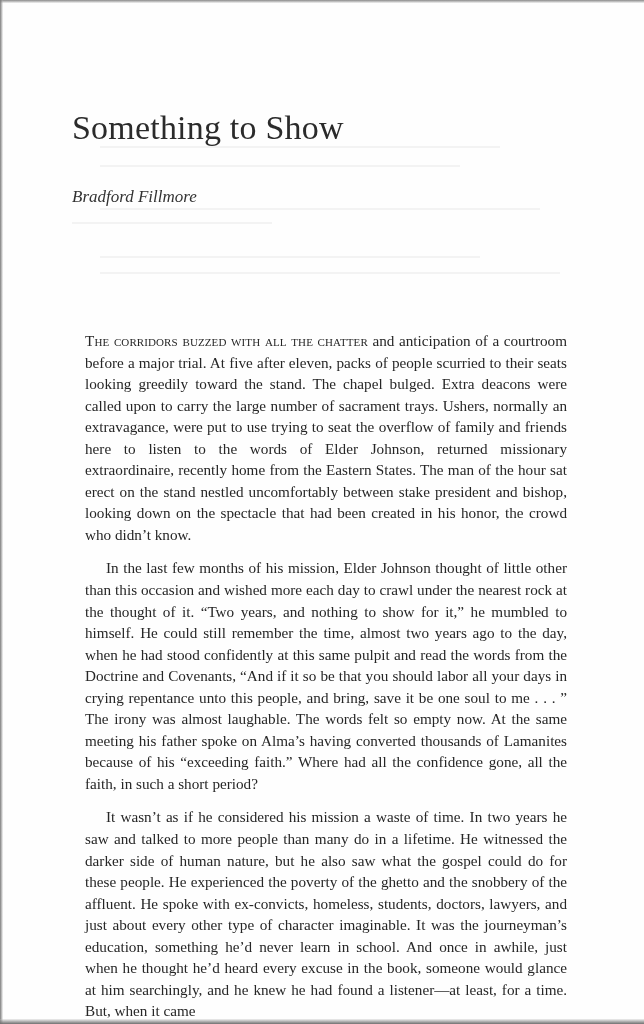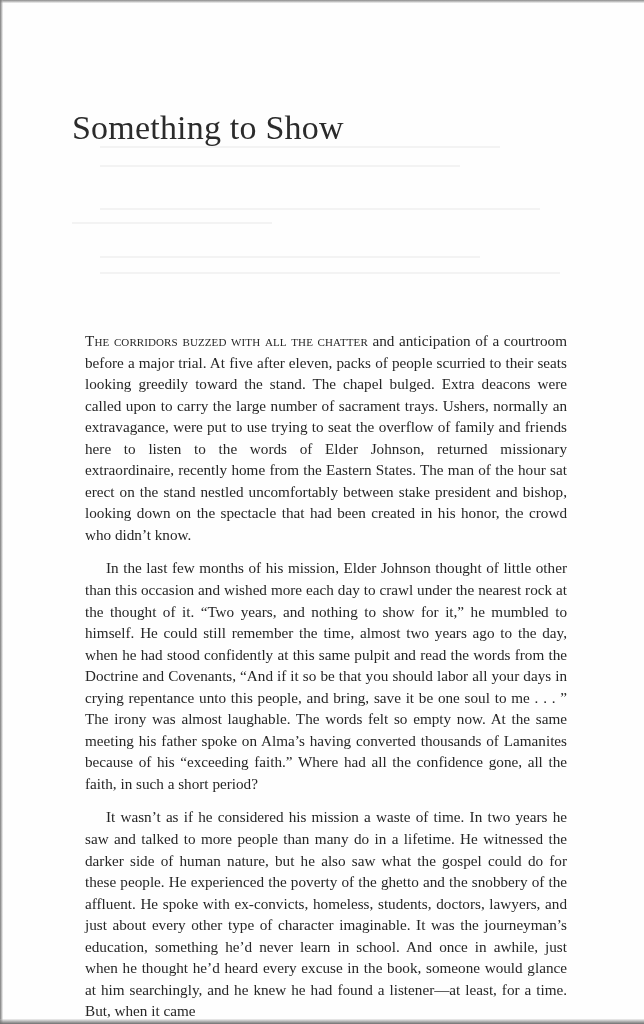--- a/index.html
+++ b/index.html
@@ -100,19 +100,20 @@
   <div class="edge-right"></div>
 
   <div class="bleed" style="top:146px;width:400px;"></div>
   <div class="bleed" style="top:165px;width:360px;"></div>
   <div class="bleed" style="top:208px;width:440px;"></div>
   <div class="bleed" style="top:222px;width:200px;left:72px;"></div>
   <div class="bleed" style="top:256px;width:380px;"></div>
   <div class="bleed" style="top:272px;width:460px;"></div>
 
   <h1 class="title">Something to Show</h1>
+  <div class="author">Bradford Fillmore</div>
 
   <div class="body-text">
     <p class="first"><span class="smallcaps">The corridors buzzed with all the chatter</span><span> and anticipation of a court­room before a major trial. At five after eleven, packs of people scurried to their seats looking greedily toward the stand. The chapel bulged. Extra deacons were called upon to carry the large number of sacrament trays. Ushers, normally an extravagance, were put to use trying to seat the overflow of family and friends here to listen to the words of Elder Johnson, returned missionary extraordinaire, recently home from the Eastern States. The man of the hour sat erect on the stand nestled uncom­fortably between stake president and bishop, looking down on the spec­tacle that had been created in his honor, the crowd who didn’t know.</span></p>
     <p>In the last few months of his mission, Elder Johnson thought of little other than this occasion and wished more each day to crawl under the nearest rock at the thought of it. “Two years, and nothing to show for it,” he mumbled to himself. He could still remember the time, almost two years ago to the day, when he had stood confidently at this same pulpit and read the words from the Doctrine and Covenants, “And if it so be that you should labor all your days in crying repentance unto this people, and bring, save it be one soul to me . . . ” The irony was almost laughable. The words felt so empty now. At the same meeting his father spoke on Alma’s having converted thousands of Lamanites because of his “exceed­ing faith.” Where had all the confidence gone, all the faith, in such a short period?</p>
     <p>It wasn’t as if he considered his mission a waste of time. In two years he saw and talked to more people than many do in a lifetime. He wit­nessed the darker side of human nature, but he also saw what the gospel could do for these people. He experienced the poverty of the ghetto and the snobbery of the affluent. He spoke with ex-convicts, homeless, stu­dents, doctors, lawyers, and just about every other type of character imaginable. It was the journeyman’s education, something he’d never learn in school. And once in awhile, just when he thought he’d heard every excuse in the book, someone would glance at him searchingly, and he knew he had found a listener—at least, for a time. But, when it came</p>
   </div>
 </div>
 
 </body></html>

